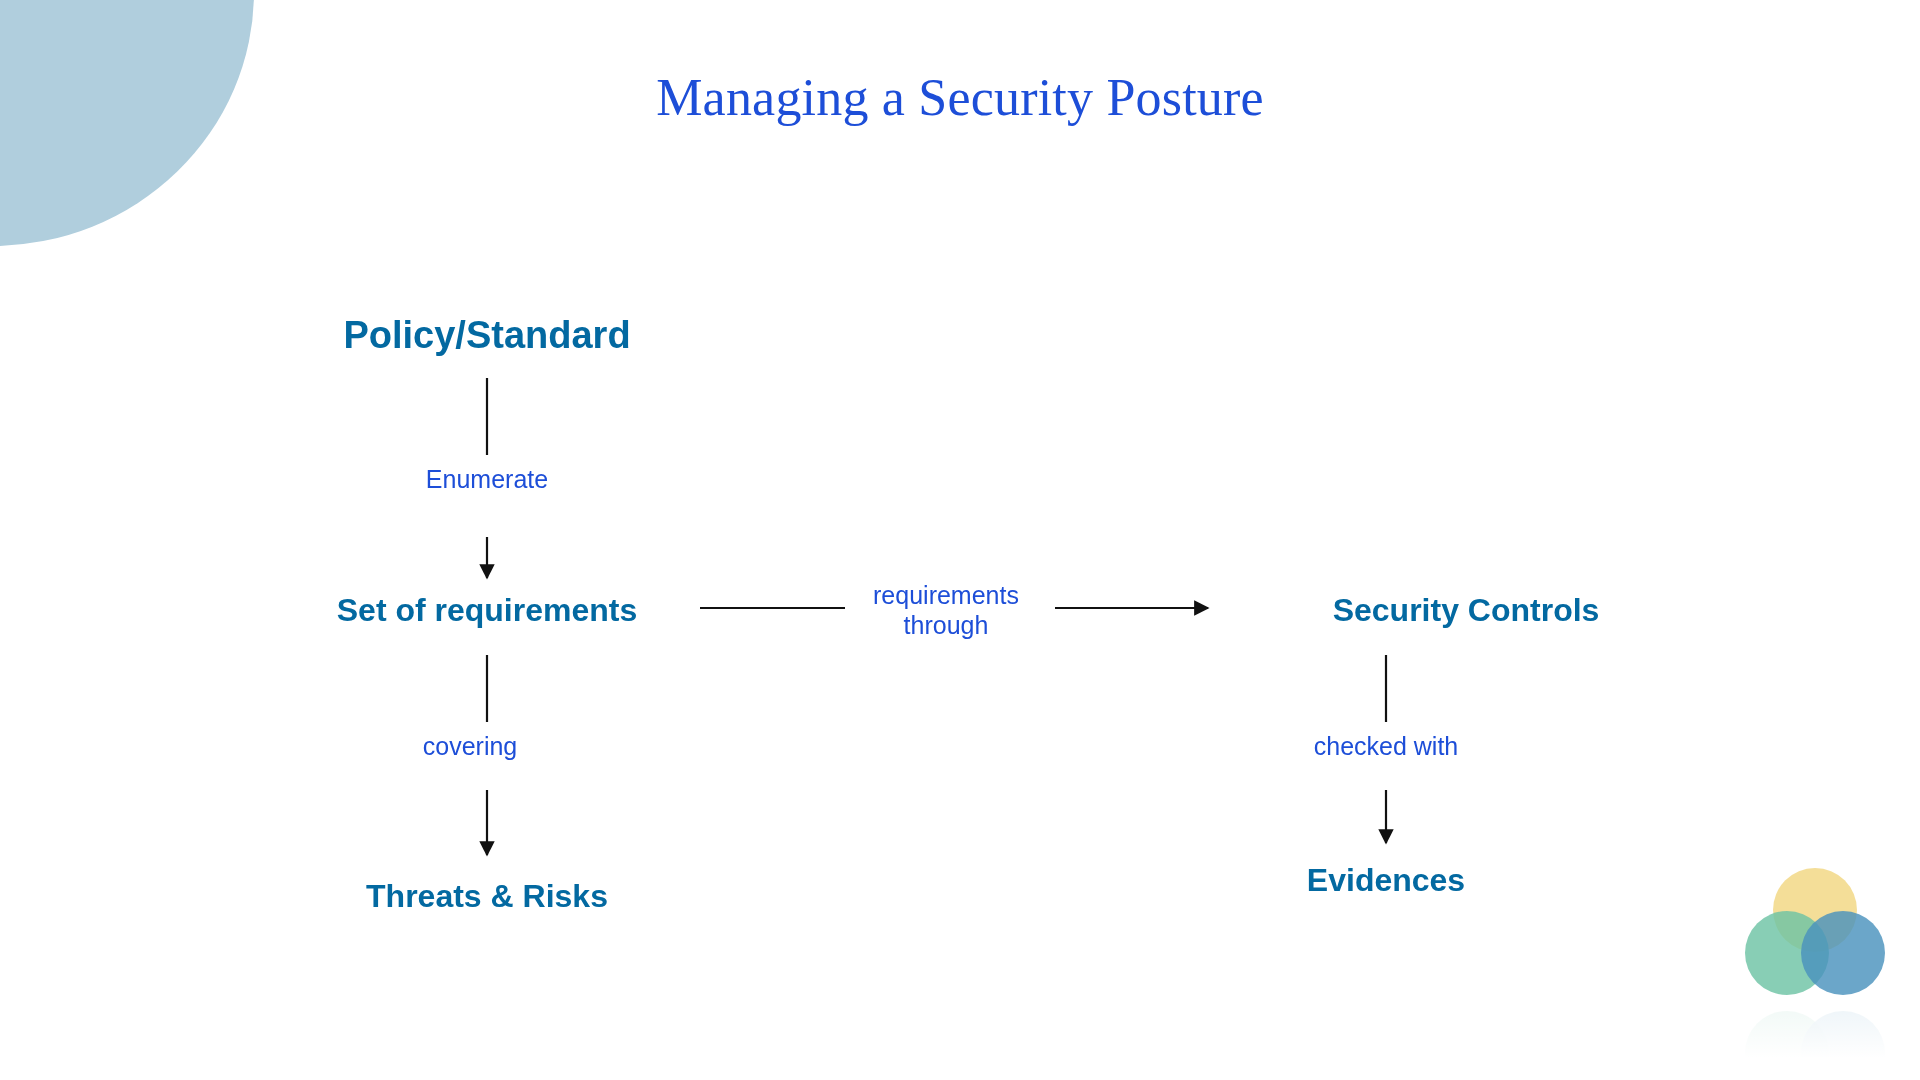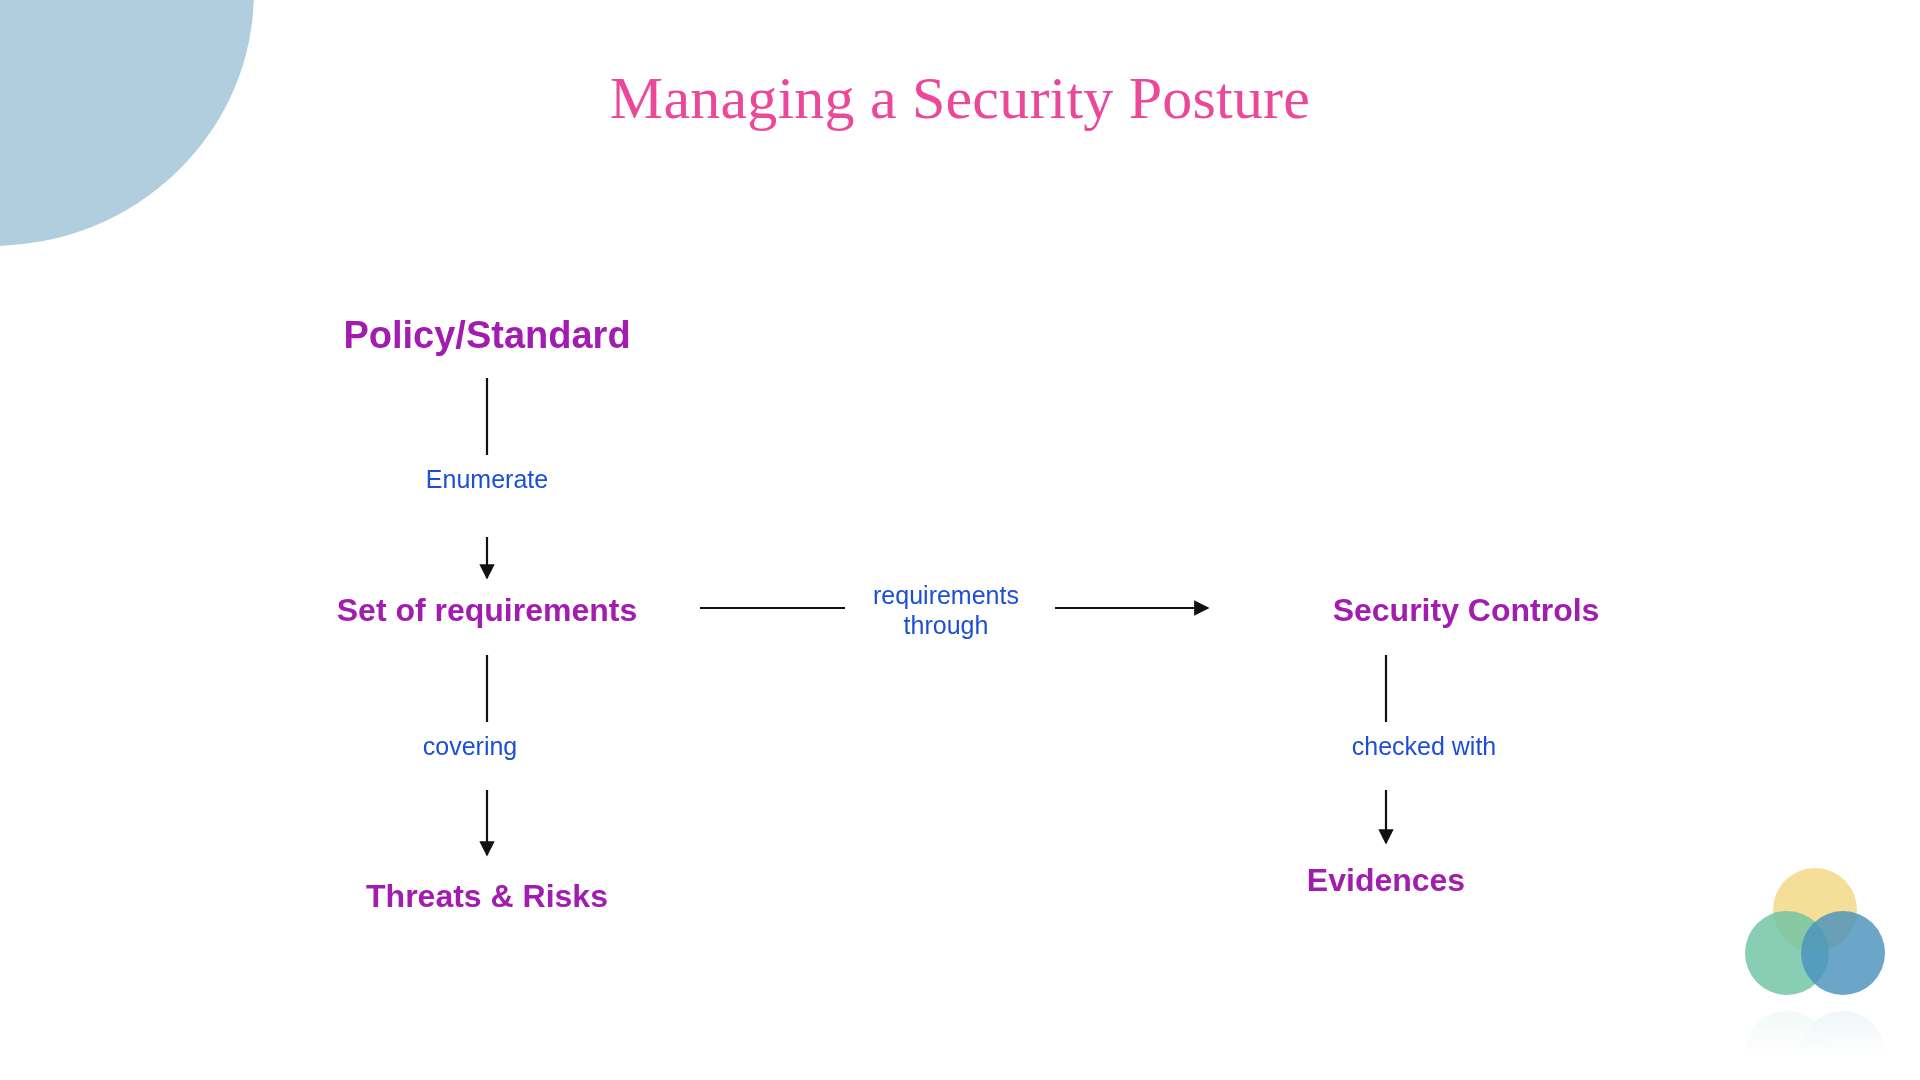--- a/index.html
+++ b/index.html
@@ -29,39 +29,39 @@
   }
 
   
   #slide-title {
     position: absolute;
     left: 0;
     top: 52px;
     width: 1920px;
     text-align: center;
     font-family: "Liberation Serif", "DejaVu Serif", serif;
-    font-size: 60px;
+    font-size: 52px;
     line-height: 92px;
     font-weight: 400;
-    color: #ec4899;
+    color: #1d4ed8;
     letter-spacing: 0.2px;
   }
 
   
   #diagram {
     position: absolute;
     left: 0;
     top: 0;
     width: 1920px;
     height: 1080px;
   }
 
   .node {
     position: absolute;
-    color: #a21caf;
+    color: #0369a1;
     font-weight: bold;
     font-size: 38px;
     line-height: 44px;
     white-space: nowrap;
     transform: translate(-50%, -50%);
     font-family: "Liberation Sans", sans-serif;
   }
   .node-lg { font-size: 32px; }
 
   .edge-label {
@@ -134,21 +134,21 @@
 
   <div class="edge-label" style="left:487px; top:479px;">Enumerate</div>
 
   <div class="edge-label two-line" style="left:946px; top:610px;">
     <span>requirements</span><br>
     <span>through</span>
   </div>
 
   <div class="edge-label" style="left:470px; top:746px;">covering</div>
 
-  <div class="edge-label" style="left:1386px; top:746px;margin-left:38px;">checked with</div>
+  <div class="edge-label" style="left:1386px; top:746px;">checked with</div>
 </div>
 
 <svg id="venn-logo" viewBox="0 0 160 200" aria-hidden="true">
   <defs>
     <linearGradient id="reflectFade" x1="0" y1="0" x2="0" y2="1">
       <stop offset="0%" stop-color="#ffffff" stop-opacity="0.55"></stop>
       <stop offset="100%" stop-color="#ffffff" stop-opacity="1"></stop>
     </linearGradient>
   </defs>
 

